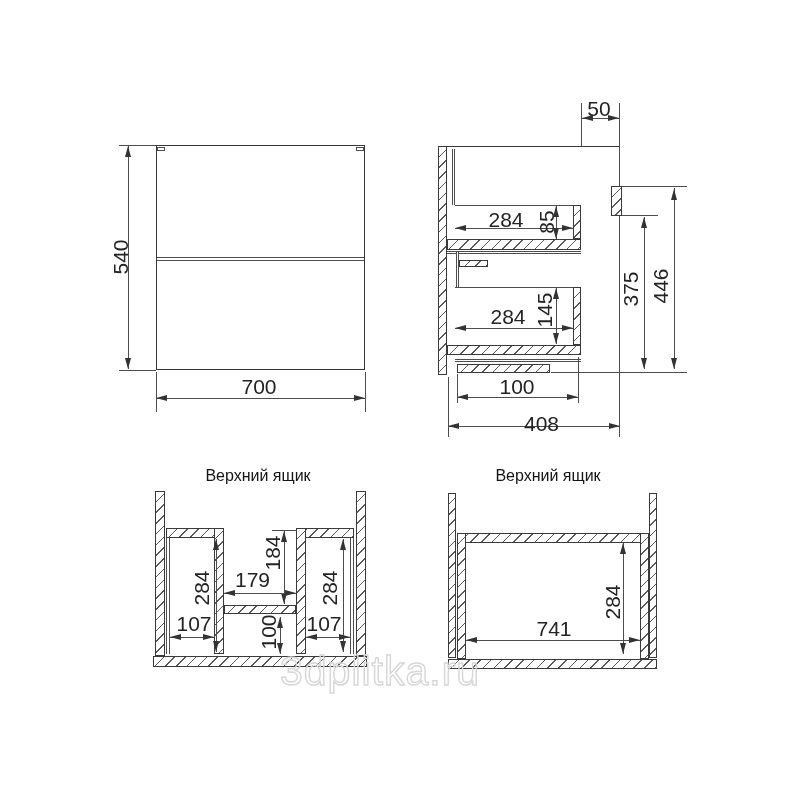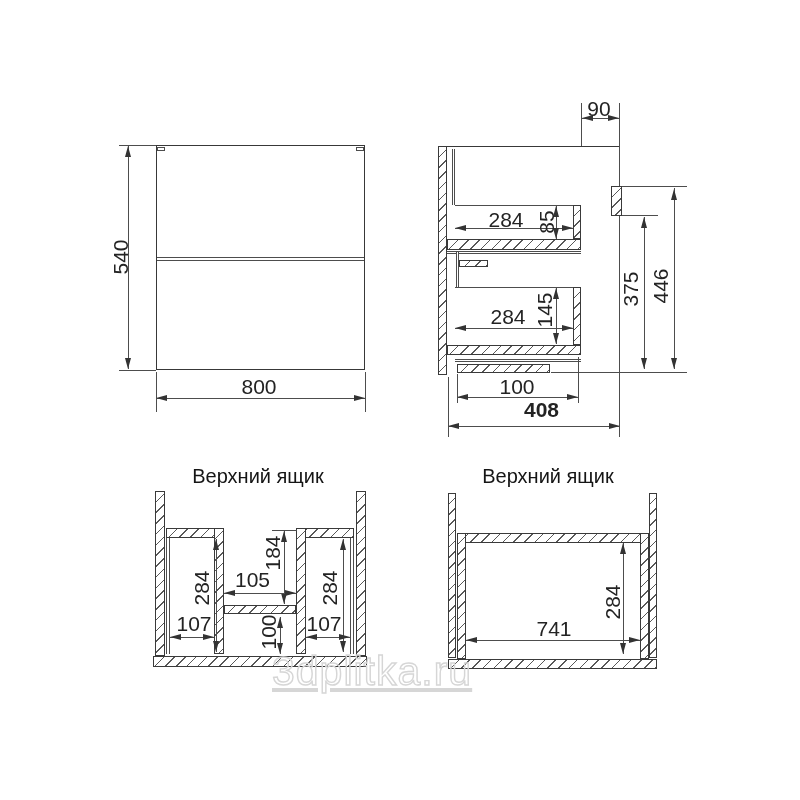--- a/index.html
+++ b/index.html
@@ -19,21 +19,21 @@
   
   .arr{width:0;height:0;}
   .arr.l{border-top:3.5px solid transparent;border-bottom:3.5px solid transparent;border-right:11px solid #333;}
   .arr.r{border-top:3.5px solid transparent;border-bottom:3.5px solid transparent;border-left:11px solid #333;}
   .arr.u{border-left:3.5px solid transparent;border-right:3.5px solid transparent;border-bottom:11px solid #333;}
   .arr.d{border-left:3.5px solid transparent;border-right:3.5px solid transparent;border-top:11px solid #333;}
   
   .dim{width:44px;height:22px;display:flex;align-items:center;justify-content:center;
        font-size:21px;color:#232323;background:transparent;white-space:nowrap;}
   .vdim{transform:rotate(-90deg);}
-  .vtitle{font-size:20px;color:#151515;text-align:center;width:200px;height:24px;line-height:24px;}
+  .vtitle{font-size:16px;color:#151515;text-align:center;width:200px;height:24px;line-height:24px;}
   .wm{font-size:41px;letter-spacing:1px;color:transparent;-webkit-text-stroke:1.4px #d6d6d6;
       text-stroke:1.4px #d6d6d6;white-space:nowrap;z-index:5;}
 </style>
 </head>
 <body>
 
 <div id="canvas">
 
   <div>
     <div class="abs box" style="left:155.5px;top:144.5px;width:209.5px;height:225.5px;"></div>
@@ -47,33 +47,33 @@
     <div class="abs vl" style="left:128px;top:146px;height:223px;"></div>
     <div class="abs arr u" style="left:125px;top:146px;"></div>
     <div class="abs arr d" style="left:125px;top:358px;"></div>
     <div class="abs dim vdim" style="left:99px;top:245.5px;">540</div>
 
     <div class="abs vl" style="left:155.5px;top:372px;height:40px;"></div>
     <div class="abs vl" style="left:364.5px;top:372px;height:40px;"></div>
     <div class="abs hl" style="left:156px;top:398px;width:208.5px;"></div>
     <div class="abs arr l" style="left:156px;top:395px;"></div>
     <div class="abs arr r" style="left:353.5px;top:395px;"></div>
-    <div class="abs dim" style="left:237px;top:376px;">800</div>
+    <div class="abs dim" style="left:237px;top:376px;">700</div>
   </div>
 
   <div>
     <div class="abs hatch" style="left:438px;top:146px;width:9px;height:228.5px;"></div>
     <div class="abs ol" style="left:447px;top:146px;width:172.5px;"></div>
     <div class="abs vl" style="left:619px;top:103px;height:334px;"></div>
 
     <div class="abs vl" style="left:581px;top:103px;height:43px;"></div>
     <div class="abs hl" style="left:581.5px;top:118px;width:38px;"></div>
     <div class="abs arr l" style="left:581.5px;top:115px;"></div>
     <div class="abs arr r" style="left:608px;top:115px;"></div>
-    <div class="abs dim" style="left:577px;top:98px;">90</div>
+    <div class="abs dim" style="left:577px;top:98px;">50</div>
 
     <div class="abs hatch" style="left:610.5px;top:186px;width:11px;height:29.5px;"></div>
     <div class="abs hl" style="left:621.5px;top:185.5px;width:65.5px;"></div>
     <div class="abs hl" style="left:621.5px;top:215px;width:36.5px;"></div>
 
     <div class="abs vl" style="left:674px;top:188px;height:181px;"></div>
     <div class="abs arr u" style="left:671px;top:189px;"></div>
     <div class="abs arr d" style="left:671px;top:358px;"></div>
     <div class="abs dim vdim" style="left:639px;top:275px;">446</div>
     <div class="abs vl" style="left:644px;top:217px;height:152px;"></div>
@@ -118,21 +118,21 @@
     <div class="abs vl" style="left:577.5px;top:357px;height:46px;"></div>
     <div class="abs hl" style="left:457px;top:397px;width:120.5px;"></div>
     <div class="abs arr l" style="left:457px;top:394px;"></div>
     <div class="abs arr r" style="left:566.5px;top:394px;"></div>
     <div class="abs dim" style="left:495px;top:375.5px;">100</div>
 
     <div class="abs vl" style="left:447.5px;top:377px;height:60px;"></div>
     <div class="abs hl" style="left:448px;top:426px;width:171.5px;"></div>
     <div class="abs arr l" style="left:448px;top:423px;"></div>
     <div class="abs arr r" style="left:608.5px;top:423px;"></div>
-    <div class="abs dim" style="left:519.5px;top:399px;font-weight:bold;">408</div>
+    <div class="abs dim" style="left:519.5px;top:413px;">408</div>
   </div>
 
   <div>
     <div class="abs vtitle" style="left:158px;top:464px;">Верхний ящик</div>
     <div class="abs hatch" style="left:155px;top:491px;width:9.5px;height:164.5px;"></div>
     <div class="abs hatch" style="left:356px;top:491px;width:9.5px;height:164.5px;"></div>
     <div class="abs hatch" style="left:153px;top:655.5px;width:214px;height:11.5px;"></div>
 
     <div class="abs hatch" style="left:166px;top:528px;width:57.5px;height:10px;"></div>
     <div class="abs dblv" style="left:166px;top:538px;width:4px;height:115.5px;"></div>
@@ -154,21 +154,21 @@
 
     <div class="abs hl" style="left:272px;top:529.5px;width:25px;"></div>
     <div class="abs vl" style="left:284px;top:530px;height:74px;"></div>
     <div class="abs arr u" style="left:281px;top:530.5px;"></div>
     <div class="abs arr d" style="left:281px;top:593px;"></div>
     <div class="abs dim vdim" style="left:250.5px;top:541.5px;">184</div>
 
     <div class="abs hl" style="left:224px;top:593px;width:72px;"></div>
     <div class="abs arr l" style="left:224px;top:590px;"></div>
     <div class="abs arr r" style="left:285px;top:590px;"></div>
-    <div class="abs dim" style="left:230.5px;top:569px;">105</div>
+    <div class="abs dim" style="left:230.5px;top:569px;">179</div>
 
     <div class="abs vl" style="left:280px;top:616.5px;height:37px;"></div>
     <div class="abs arr u" style="left:277px;top:617px;"></div>
     <div class="abs arr d" style="left:277px;top:642.5px;"></div>
     <div class="abs dim vdim" style="left:247px;top:621px;">100</div>
 
     <div class="abs vl" style="left:343px;top:538.5px;height:113.5px;"></div>
     <div class="abs arr u" style="left:340px;top:539px;"></div>
     <div class="abs arr d" style="left:340px;top:641px;"></div>
     <div class="abs dim vdim" style="left:308px;top:577px;">284</div>
@@ -192,15 +192,15 @@
     <div class="abs arr l" style="left:465.5px;top:637px;"></div>
     <div class="abs arr r" style="left:628.5px;top:637px;"></div>
     <div class="abs dim" style="left:532px;top:618px;">741</div>
 
     <div class="abs vl" style="left:622.5px;top:542.5px;height:111.5px;"></div>
     <div class="abs arr u" style="left:619.5px;top:543px;"></div>
     <div class="abs arr d" style="left:619.5px;top:643px;"></div>
     <div class="abs dim vdim" style="left:591px;top:590.5px;">284</div>
   </div>
 
-  <div class="abs wm" style="left:272px;top:648px;text-decoration:underline;">3dplitka.ru</div>
+  <div class="abs wm" style="left:280px;top:648px;">3dplitka.ru</div>
 
 </div>
 
 </body></html>

